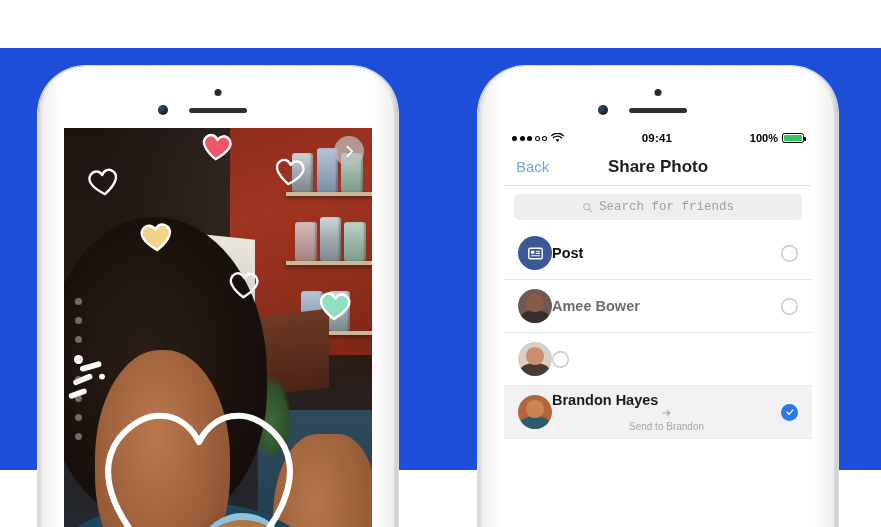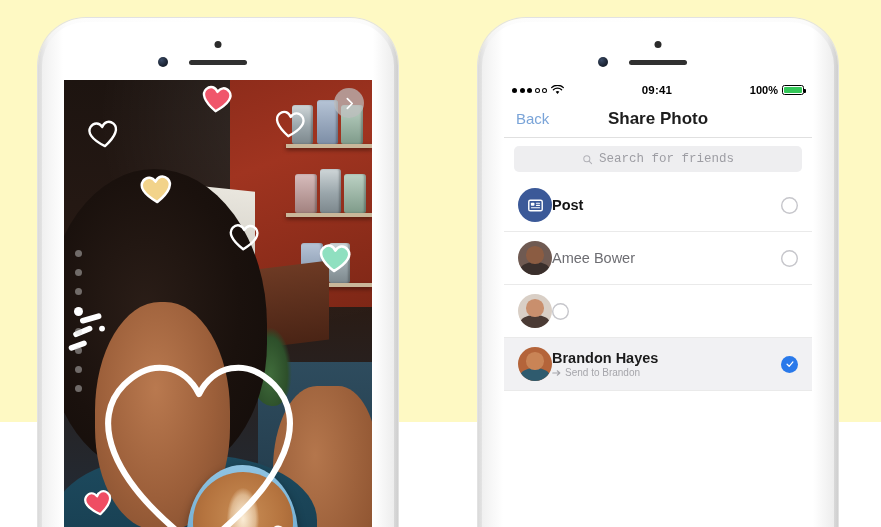--- a/index.html
+++ b/index.html
@@ -2,21 +2,21 @@
 <html><head>
 <meta charset="utf-8">
 <style>
   * { box-sizing: border-box; margin: 0; padding: 0; }
   html, body {
     width: 881px; height: 527px;
     background: #ffffff;
     font-family: "Liberation Sans", sans-serif;
     overflow: hidden;
   }
-  .stage { position: relative; width: 881px; height: 422px; background:#fef9c3; }
+  .stage { position: relative; width: 881px; height: 422px; background:#1d4ed8;margin-top:48px; }
 
   
   .phone {
     position: absolute;
     top: 18px;
     width: 360px;
     height: 560px;
     border-radius: 48px 48px 14px 14px;
     background: linear-gradient(90deg,#dadada 0%, #f3f3f3 3%, #fcfcfc 8%, #ffffff 50%, #fbfbfb 92%, #eaeaea 97%, #cfcfcf 100%);
     box-shadow: 0 0 0 1px #e2e2e2;
@@ -215,26 +215,26 @@
     height: 53px;
     border-bottom:1px solid #eaeaea;
     background:#fff;
   }
   .row.selected{ background:#f1f1f3; }
   .row .avatar{
     width:34px; height:34px; border-radius:50%; flex:0 0 34px;
     overflow:hidden; position:relative;
   }
   .row .label{ flex:1; }
-  .row .name{ font-size:14.5px; color:#6d6d72; }
+  .row .name{ font-size:14.5px; color:#6d6d72;font-weight:bold; }
   .row.post-row .name{ color:#141414; font-weight:700; font-size:14.5px; }
   .row.selected .name{ color:#1b1b1b; font-weight:700; }
   .row .sub{
     font-size:10px; color:#a6a6ab; margin-top:1px;
-    display:flex; align-items:center; gap:4px;
+    display:flex; align-items:center; gap:4px;flex-direction:column;
   }
   .radio{
     width:17px; height:17px; border-radius:50%;
     box-shadow: inset 0 0 0 1.4px #c6c6cb; flex:0 0 17px;
   }
   .radio.checked{
     box-shadow:none; background:#2979ea;
     display:flex; align-items:center; justify-content:center;
   }
   .radio.checked svg{ width:10px; height:10px; }

